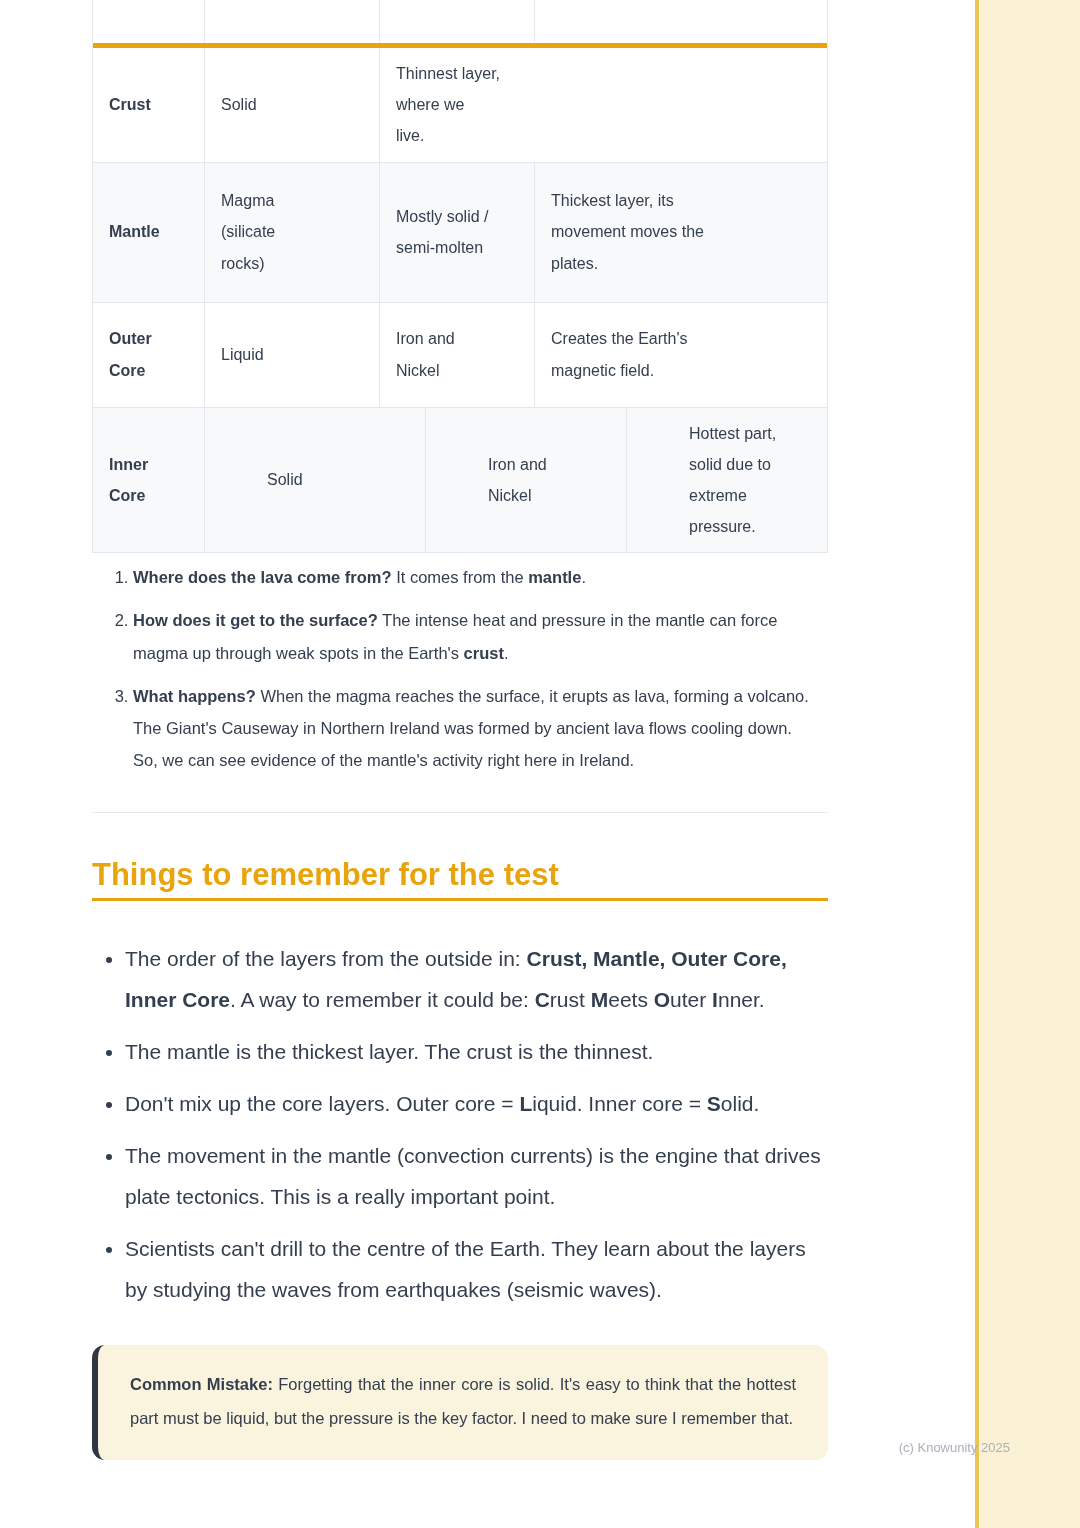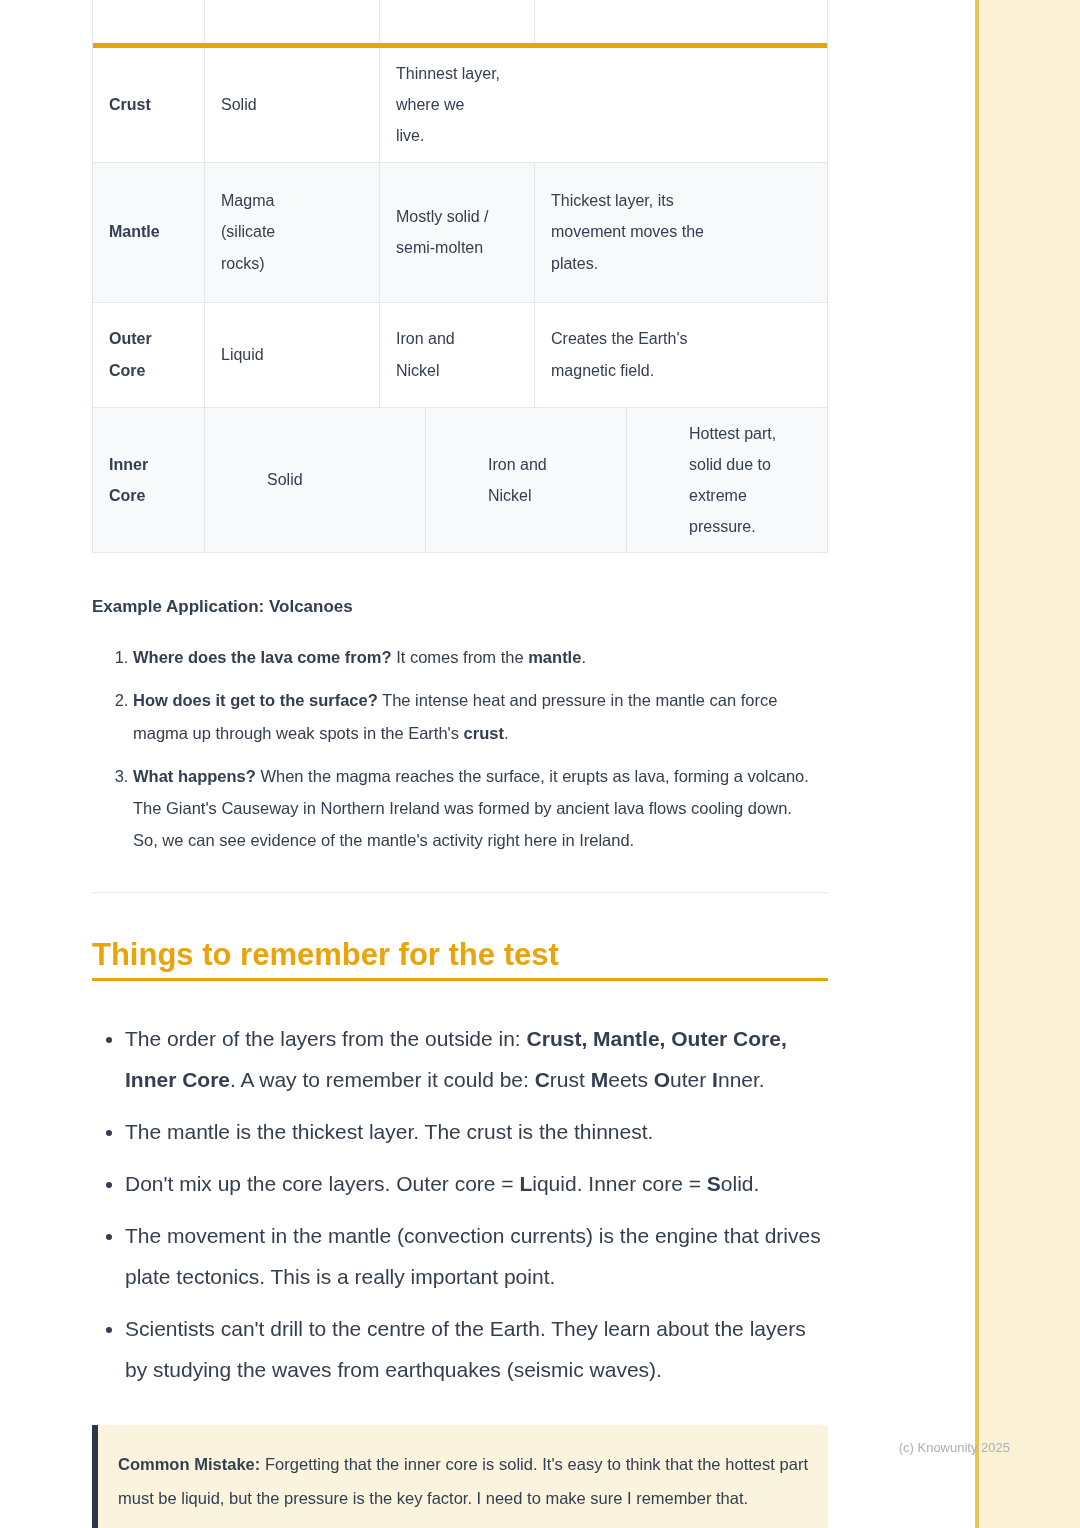--- a/index.html
+++ b/index.html
@@ -55,22 +55,22 @@
     color:var(--gold);font-size:31px;font-weight:700;
     margin:44px 0 0;padding-bottom:5px;border-bottom:3px solid var(--gold);
   }
   ul.test-list{margin:38px 0 0;padding:0 0 0 33px;}
   ul.test-list li{margin-bottom:11px;font-size:21px;line-height:1.95;}
 
   
   .callout{
     margin-top:34px;background:var(--callout-bg);
     border-left:6px solid var(--callout-border);
-    padding:22px 20px 24px;
-    font-size:16.5px;line-height:2.1;text-align:justify;
+    padding:22px 32px 24px;
+    font-size:16.5px;line-height:2.1;text-align:justify;border-radius:13px;
   }
 
   .copyright{position:absolute;top:1440px;right:70px;font-size:13px;color:var(--muted);}
   strong{font-weight:700;}
 </style>
 </head>
 <body>
 
 <div class="side-line"></div>
 <div class="side-band"></div>
@@ -118,21 +118,20 @@
       <div class="cell name">Inner
 Core</div>
       <div class="cell">Solid</div>
       <div class="cell">Iron and
 Nickel</div>
       <div class="cell">Hottest part, solid due to
 extreme pressure.</div>
     </div>
   </div>
 
-  <div class="example-heading">Example Application: Volcanoes</div>
 
   <ol class="example-list">
     <li><strong>Where does the lava come from?</strong> It comes from the <strong>mantle</strong>.</li>
     <li><strong>How does it get to the surface?</strong> The intense heat and pressure in the mantle can force magma up through weak spots in the Earth's <strong>crust</strong>.</li>
     <li><strong>What happens?</strong> When the magma reaches the surface, it erupts as lava, forming a volcano. The Giant's Causeway in Northern Ireland was formed by ancient lava flows cooling down. So, we can see evidence of the mantle's activity right here in Ireland.</li>
   </ol>
 
   <hr class="divider">
 
   <h2 class="test-heading">Things to remember for the test</h2>

